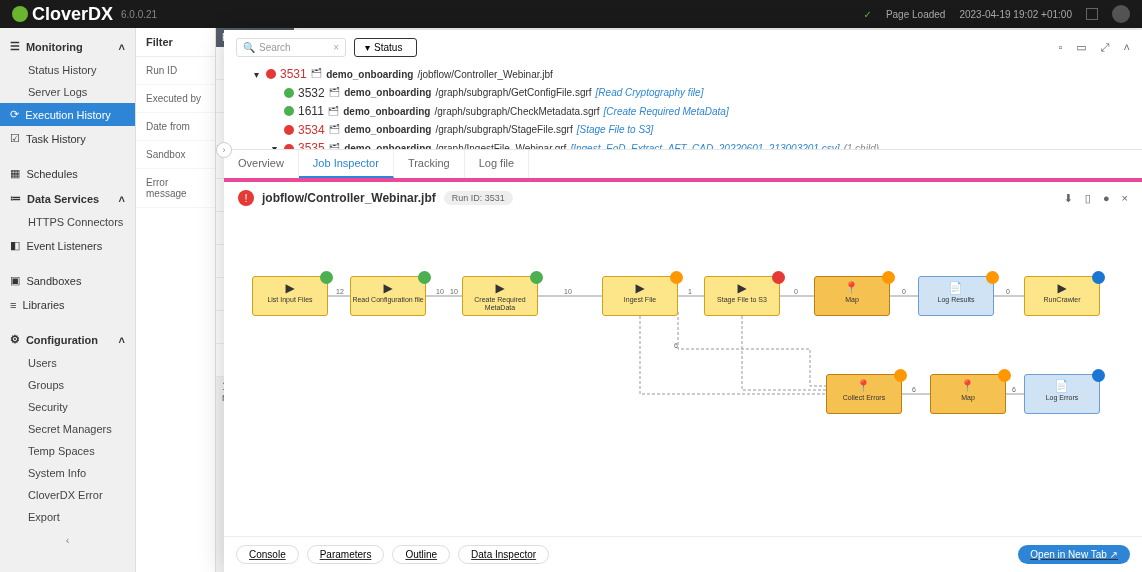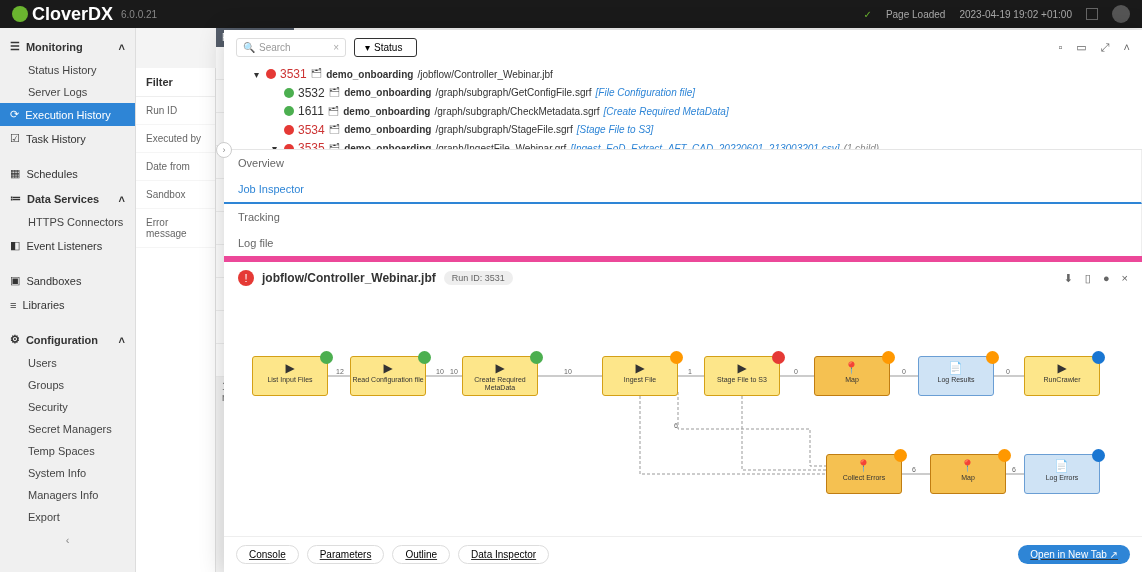--- a/index.html
+++ b/index.html
@@ -41,21 +41,21 @@
 .tree-status { width: 10px; height: 10px; border-radius: 50%; display: inline-block; flex-shrink: 0; }
 .ts-green { background: #4caf50; }
 .ts-red { background: #e53935; }
 .tree-num { font-size: 12px; }
 .tree-num.err { color: #c33; }
 .tree-sandbox { font-weight: bold; }
 .tree-path { color: #333; }
 .tree-note { color: #2e85d6; font-style: italic; }
 .tree-meta { color: #888; font-style: italic; }
 .tree-caret { color: #333; width: 8px; }
-.tabs { display: flex; border-top: 1px solid #e5e5e5; border-bottom: 6px solid #ec4899; flex-direction: column; }
+.tabs { display: flex; border-top: 1px solid #e5e5e5; border-bottom: 4px solid #ec4899; }
 .tab { padding: 7px 14px; font-size: 11px; color: #666; cursor: pointer; border-right: 1px solid #eee; }
 .tab.active { color: #2e85d6; border-bottom: 2px solid #2e85d6; }
 .job-header { padding: 8px 14px; display: flex; align-items: center; gap: 8px; }
 .job-status { width: 16px; height: 16px; background: #e53935; border-radius: 50%; color: #fff; font-size: 11px; display: flex; align-items: center; justify-content: center; }
 .job-title { font-weight: bold; font-size: 12px; }
 .job-badge { background: #eee; border-radius: 10px; padding: 2px 8px; font-size: 9px; color: #666; }
 .job-icons { margin-left: auto; display: flex; gap: 12px; color: #666; }
 .diagram { flex: 1; position: relative; background: #fff; overflow: hidden; }
 .node { position: absolute; width: 76px; height: 40px; border: 1px solid; border-radius: 3px; font-size: 8px; text-align: center; padding-top: 4px; }
 .node.yellow { background: #fde68a; border-color: #d4a017; }
@@ -142,26 +142,26 @@
         <span>⚙</span>
         <span>Configuration</span>
         <span class="chevron">˄</span>
       </div>
     <div class="side-item">Users</div>
     <div class="side-item">Groups</div>
     <div class="side-item">Security</div>
     <div class="side-item">Secret Managers</div>
     <div class="side-item">Temp Spaces</div>
     <div class="side-item">System Info</div>
-    <div class="side-item">Managers Info</div>
+    <div class="side-item">CloverDX Error</div>
     <div class="side-item">Export</div>
     <div class="side-collapse">‹</div>
   </div>
 
-  <div class="filter-col" style="width:80px;margin-top:40px;">
+  <div class="filter-col" style="width:80px;">
     <div class="filter-header">Filter</div>
     <div class="filter-row">Run ID</div>
     <div class="filter-row">Executed by</div>
     <div class="filter-row">Date from</div>
     <div class="filter-row">Sandbox</div>
     <div class="filter-row">Error message</div>
   </div>
 
   <div class="table-hidden">
     <div class="table-header">
@@ -290,21 +290,21 @@
         <span class="tree-sandbox">demo_onboarding</span>
         <span class="tree-path">/jobflow/Controller_Webinar.jbf</span>
       </div>
       <div class="tree-line" style="padding-left: 18px;">
         <span class="tree-caret"></span>
         <span class="tree-status ts-green"></span>
         <span class="tree-num">3532</span>
         <span style="font-size: 9px;">🗂</span>
         <span class="tree-sandbox">demo_onboarding</span>
         <span class="tree-path">/graph/subgraph/GetConfigFile.sgrf</span>
-        <span class="tree-note"> [File Configuration file]</span>
+        <span class="tree-note"> [Read Cryptography file]</span>
       </div>
       <div class="tree-line" style="padding-left: 18px;">
         <span class="tree-caret"></span>
         <span class="tree-status ts-green"></span>
         <span class="tree-num">1611</span>
         <span style="font-size: 9px;">🗂</span>
         <span class="tree-sandbox">demo_onboarding</span>
         <span class="tree-path">/graph/subgraph/CheckMetadata.sgrf</span>
         <span class="tree-note"> [Create Required MetaData]</span>
       </div>

